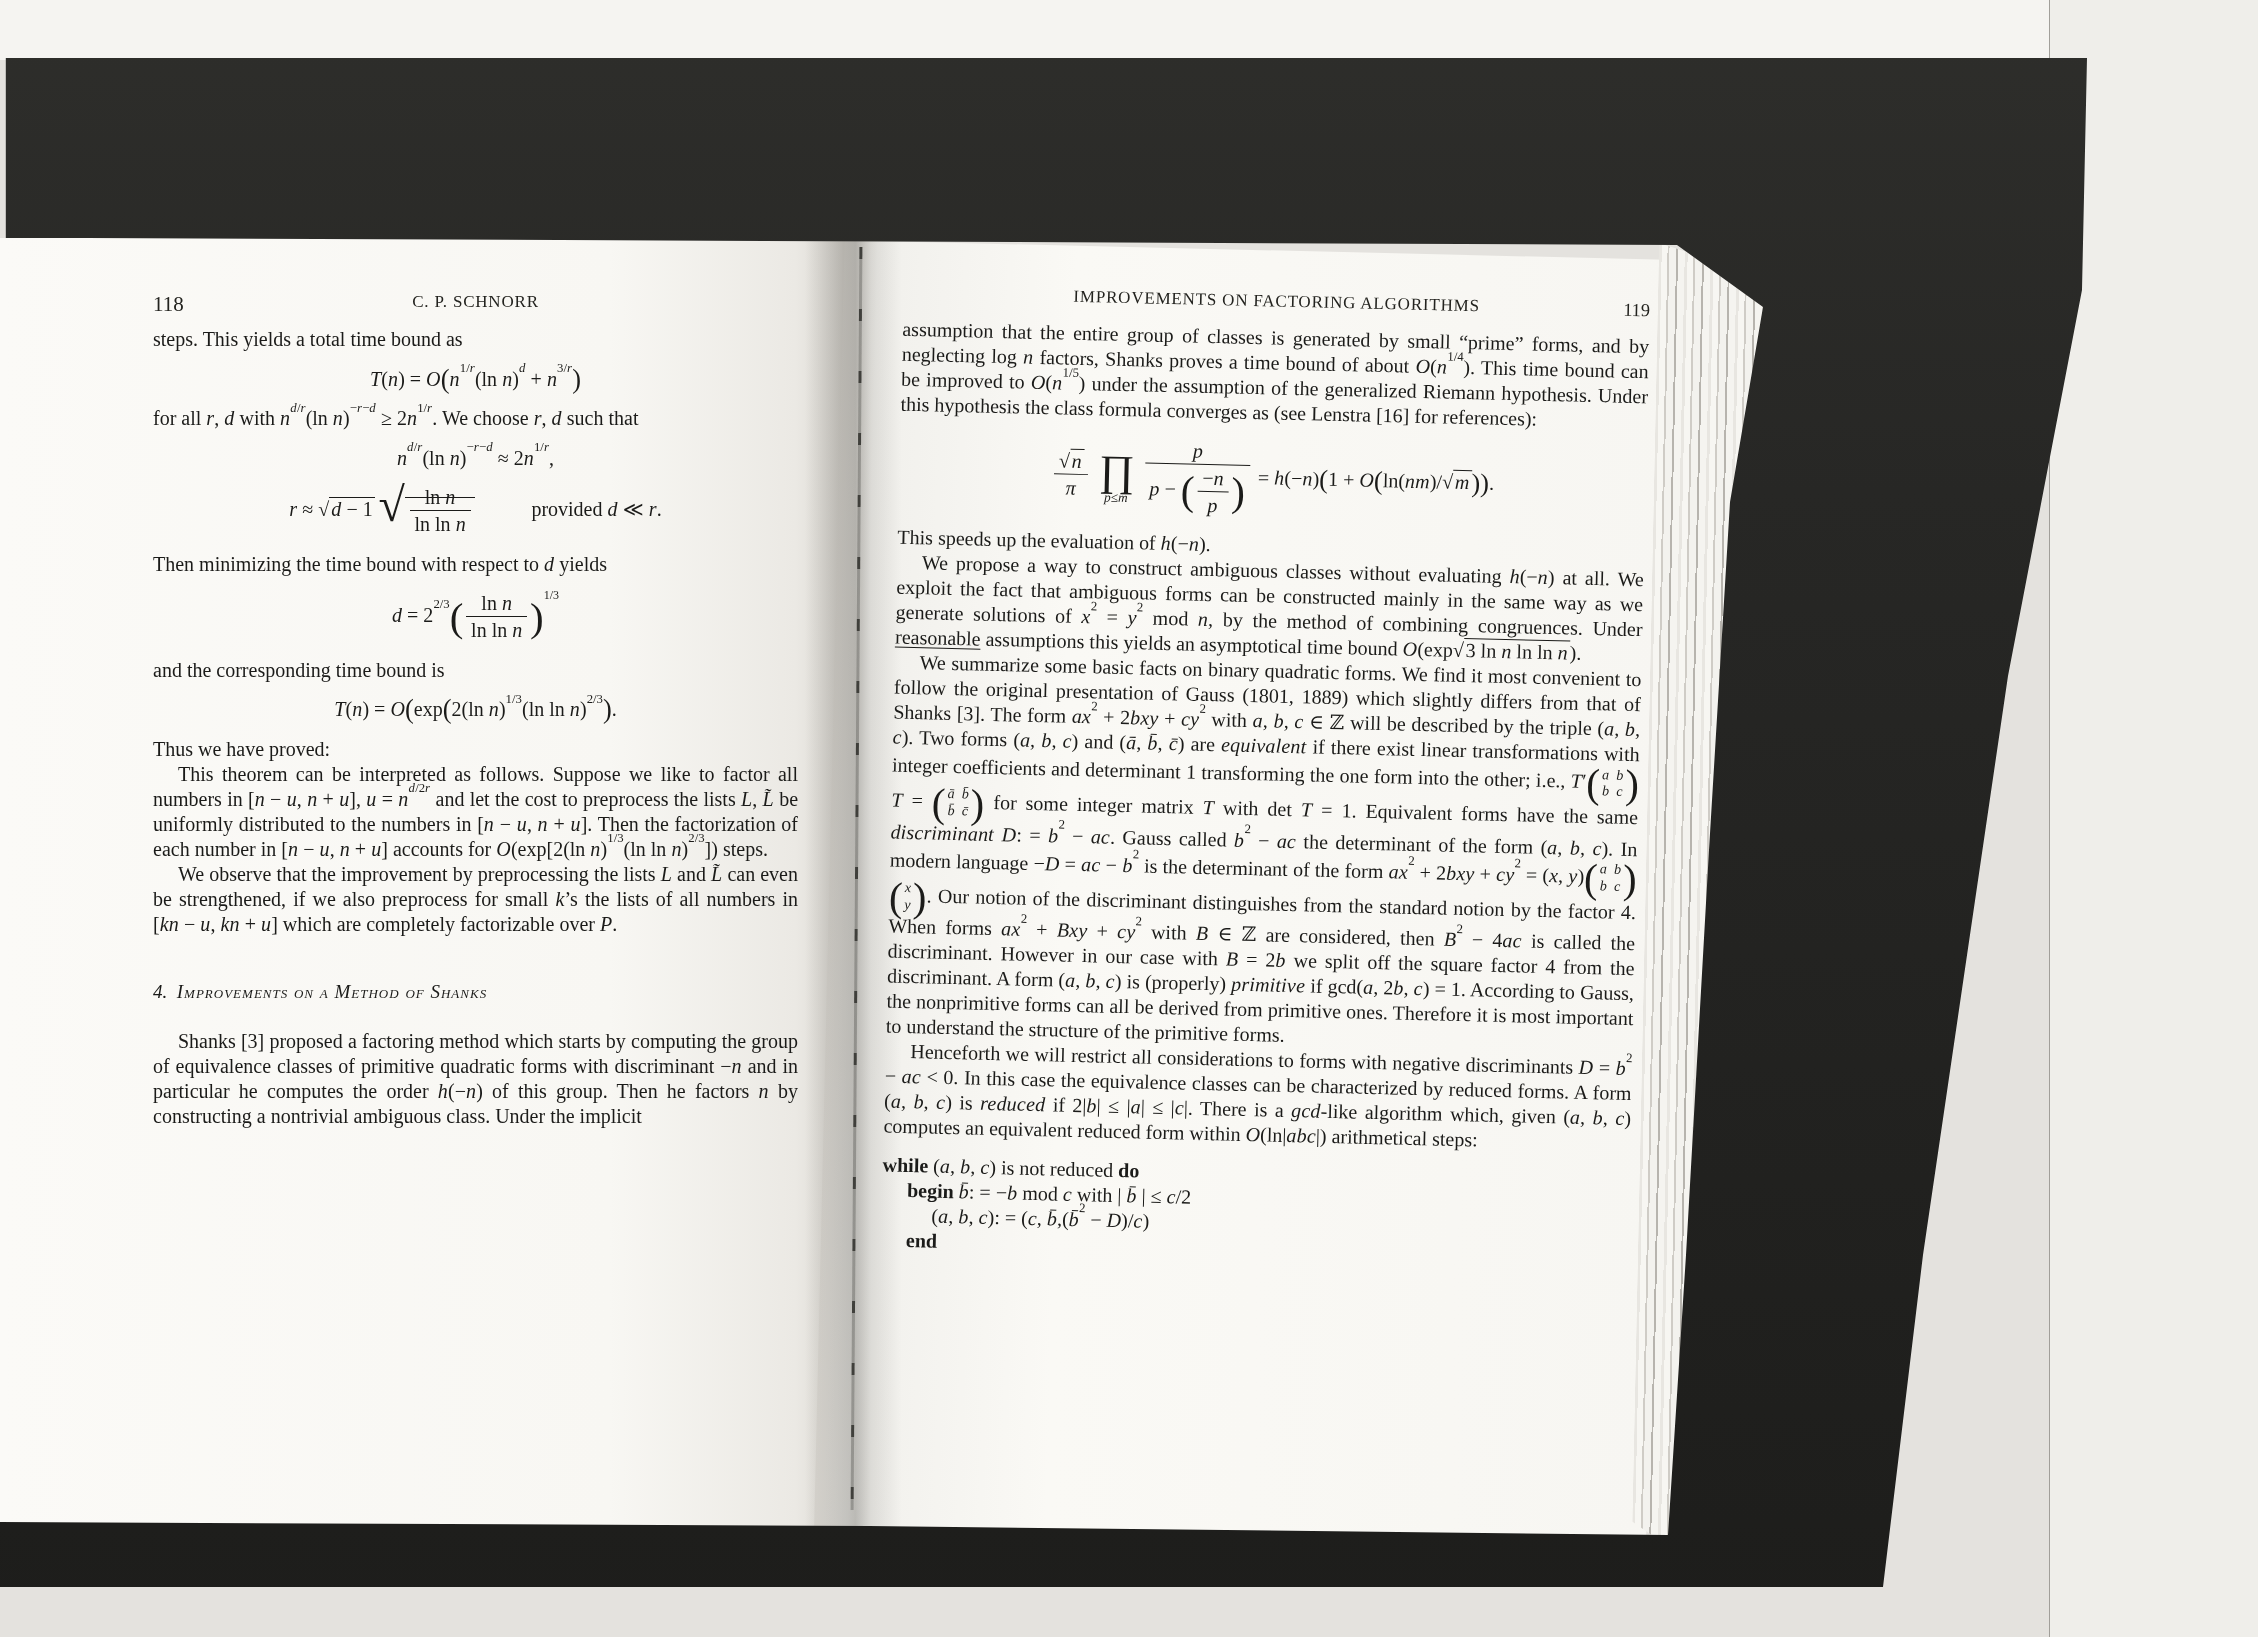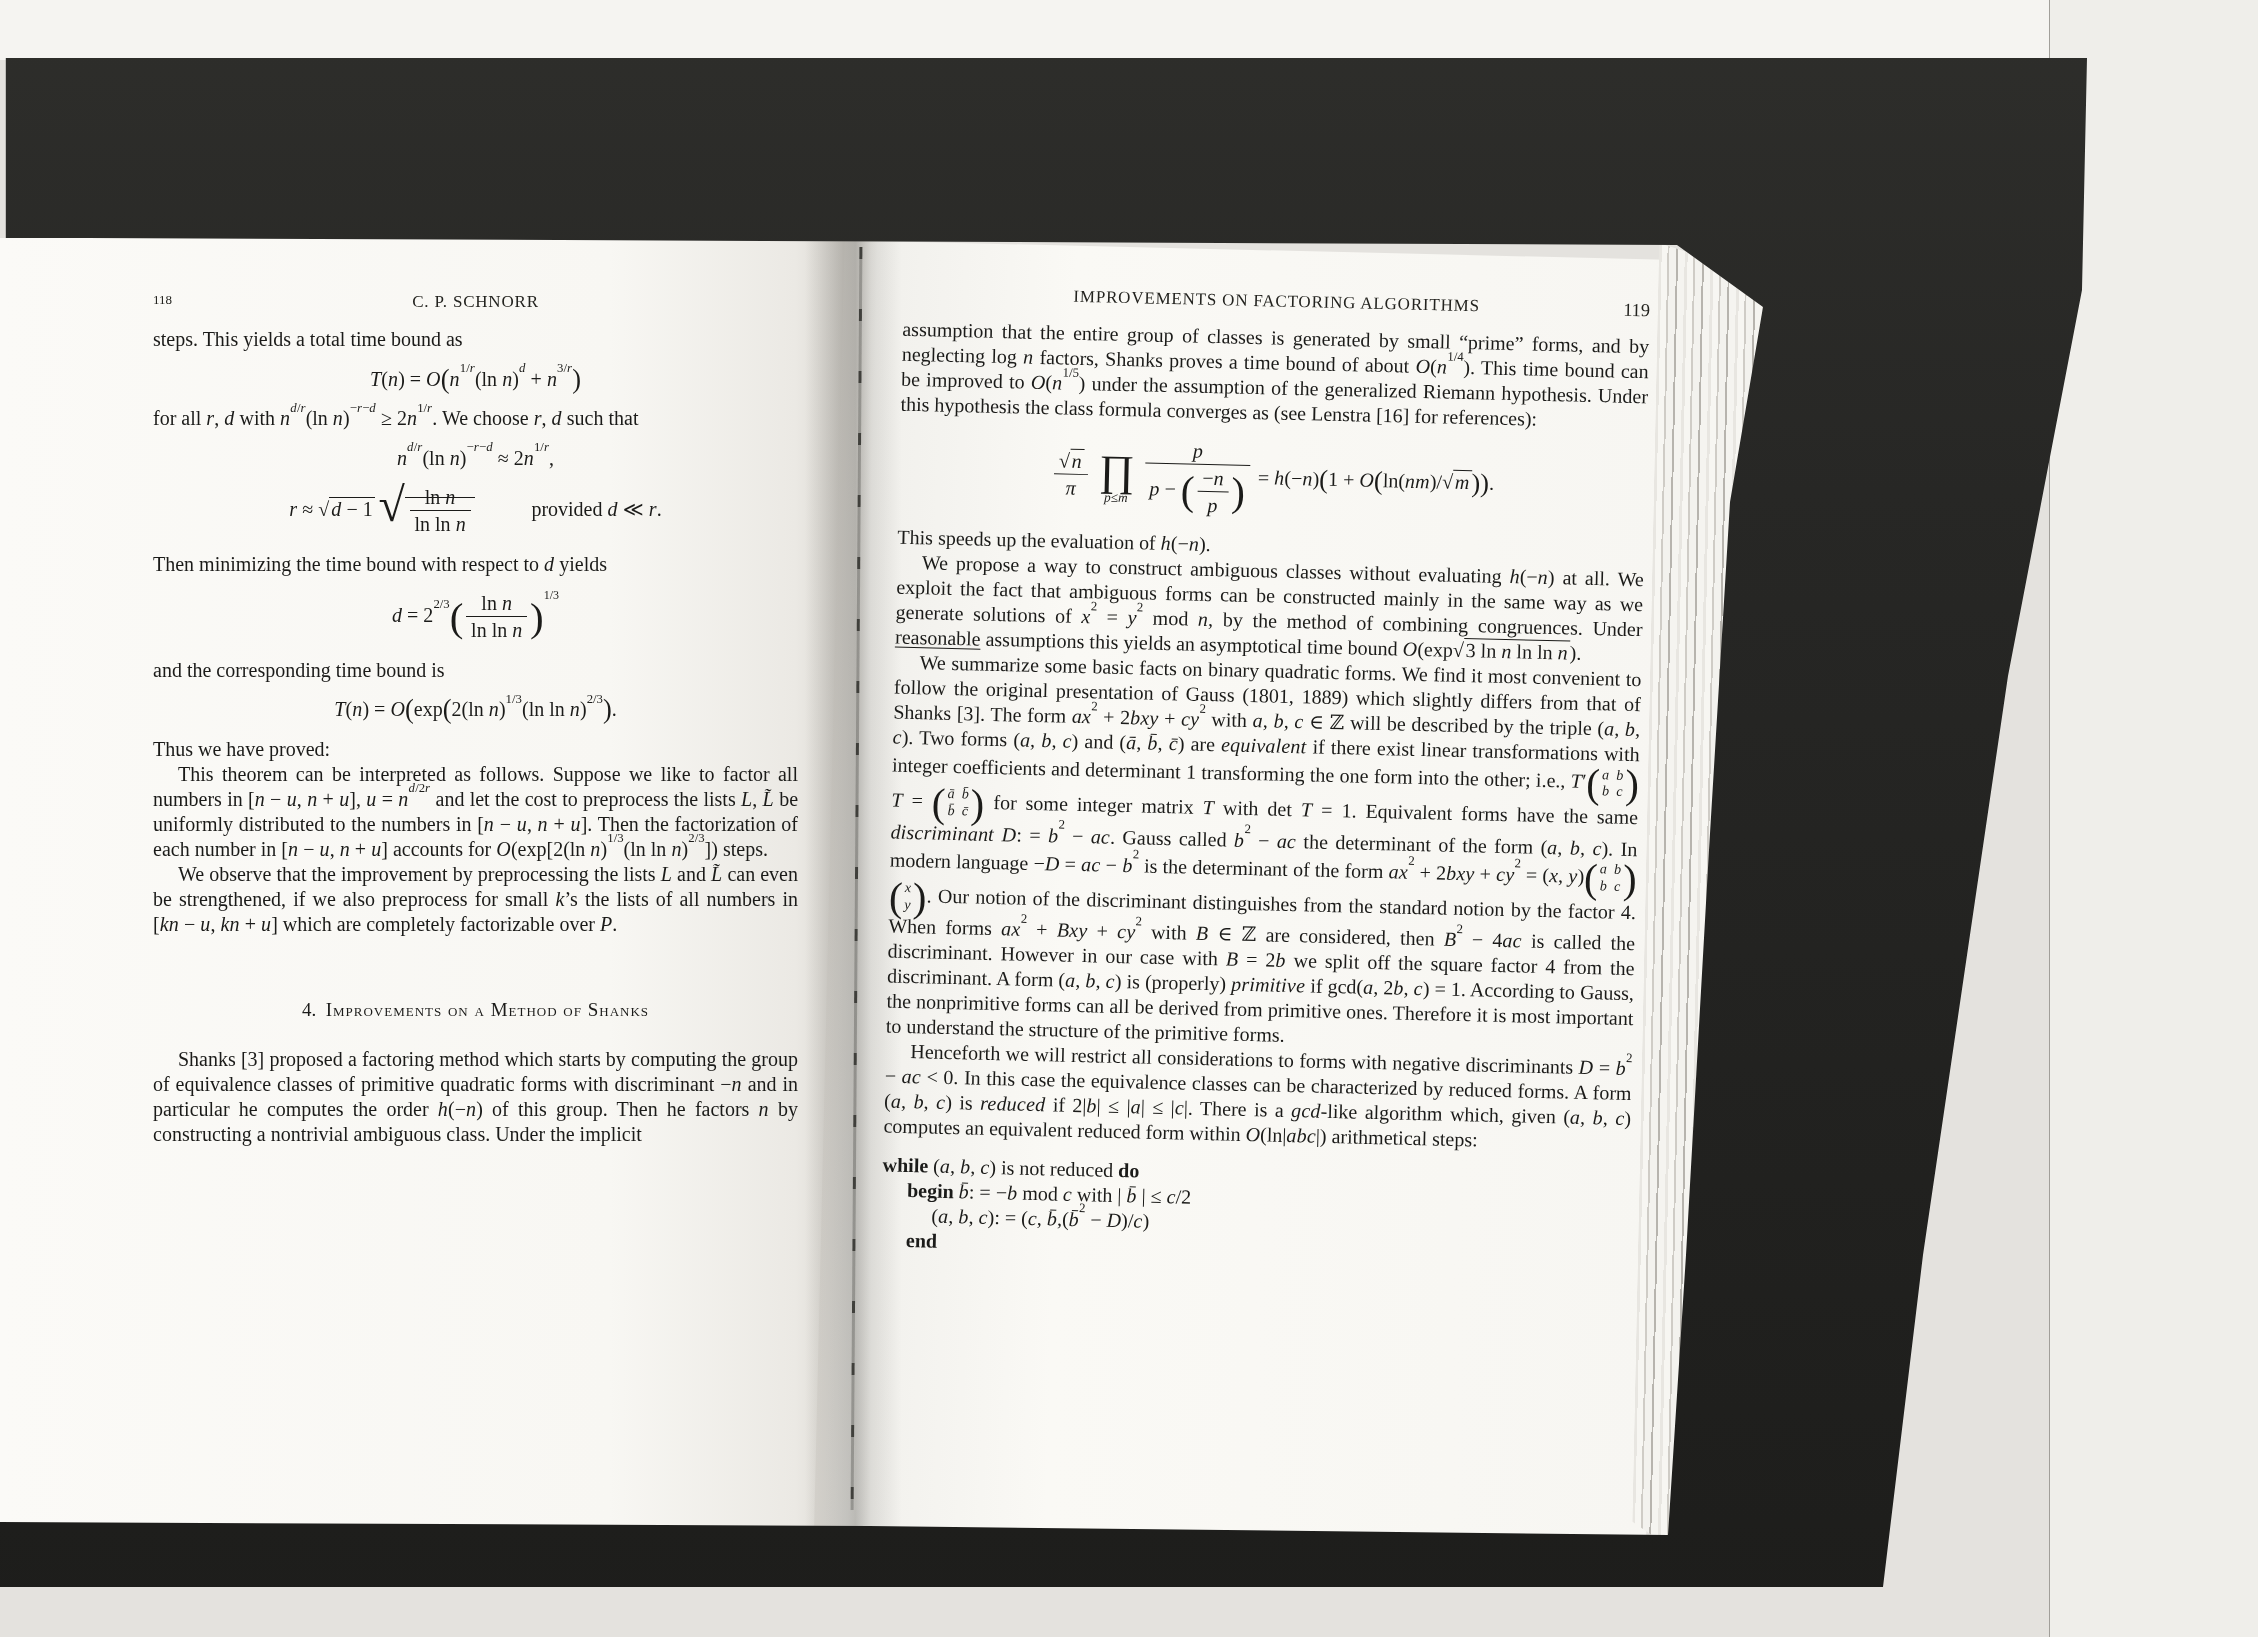--- a/index.html
+++ b/index.html
@@ -32,29 +32,29 @@
   .dark-cover{position:absolute;left:0;top:0;width:2258px;height:1638px;
      background:linear-gradient(180deg,#2e2e2b 0%,#272725 30%,#1d1d1b 100%);
      clip-path:polygon(5.8px 58px,2087px 58px,2082px 290px,2008px 676px,1923px 1255px,1883px 1587px,
        0px 1587px,0px 1522px,869px 1526px,1668px 1535px,1686px 1255px,1709px 850px,1730px 502px,
        1763px 307px,1677px 245px,87px 238px,5.8px 238px);}
   
   .pagehead{position:absolute;font-size:17px;letter-spacing:0.8px;color:#23231f;}
   #left-head{left:153px;top:54px;width:645px;}
   #right-head{left:60px;top:41px;width:747px;}
   .pagehead .title{display:block;text-align:center;}
-  .pagehead .pagenum-l{position:absolute;left:0;top:0;font-size:13px;letter-spacing:0;text-align:center;}
+  .pagehead .pagenum-l{position:absolute;left:0;top:0;font-size:21px;letter-spacing:0;text-align:center;}
   .pagehead .pagenum-r{position:absolute;right:0;top:0;font-size:18.3px;letter-spacing:0;}
   .pagebody{position:absolute;font-size:20px;line-height:25px;text-align:justify;}
   #left-body{left:153px;top:89px;width:645px;}
   #right-body{left:60px;top:75px;width:747px;}
   .para{margin:0;}
   .para.indent{text-indent:25px;}
   .equation{margin:14.5px 0;text-align:center;font-size:20px;text-indent:0;}
-  .secheading{margin:60px 0 25px 0;text-align:center;font-size:19px;}
+  .secheading{margin:42px 0 25px 0;text-align:left;font-size:19px;font-style:italic;}
   .sc{font-variant:small-caps;letter-spacing:0.6px;}
   .sc2{font-variant:small-caps;letter-spacing:1px;}
   .algorithm{margin-top:13.5px;font-size:20px;text-align:left;}
   .algline{line-height:25px;}
   .ind0{padding-left:0;} .ind1{padding-left:25px;} .ind2{padding-left:50px;}
   
   sup{font-size:64%;line-height:0;position:relative;top:-0.45em;}
   .hisup{font-size:60%;line-height:0;position:relative;top:-1.25em;}
   i{letter-spacing:0.2px;}
   .frac{display:inline-block;vertical-align:middle;text-align:center;margin:0 2.9px;line-height:1.25;text-indent:0;}

